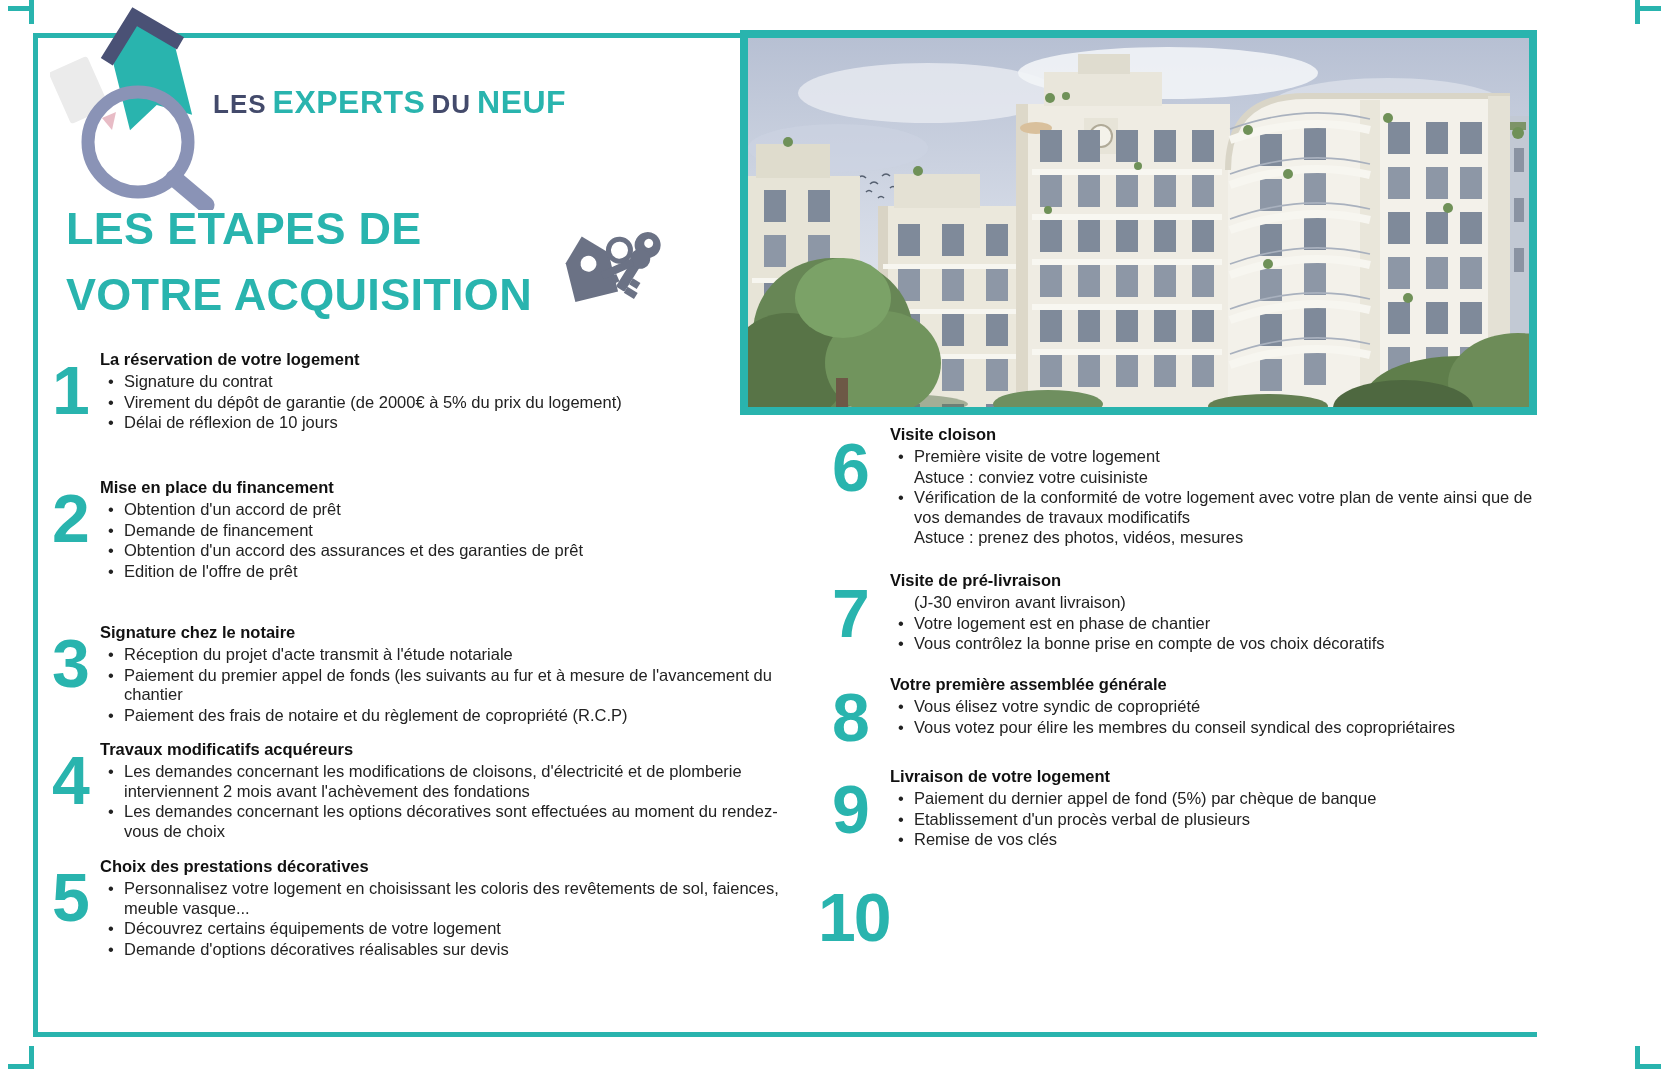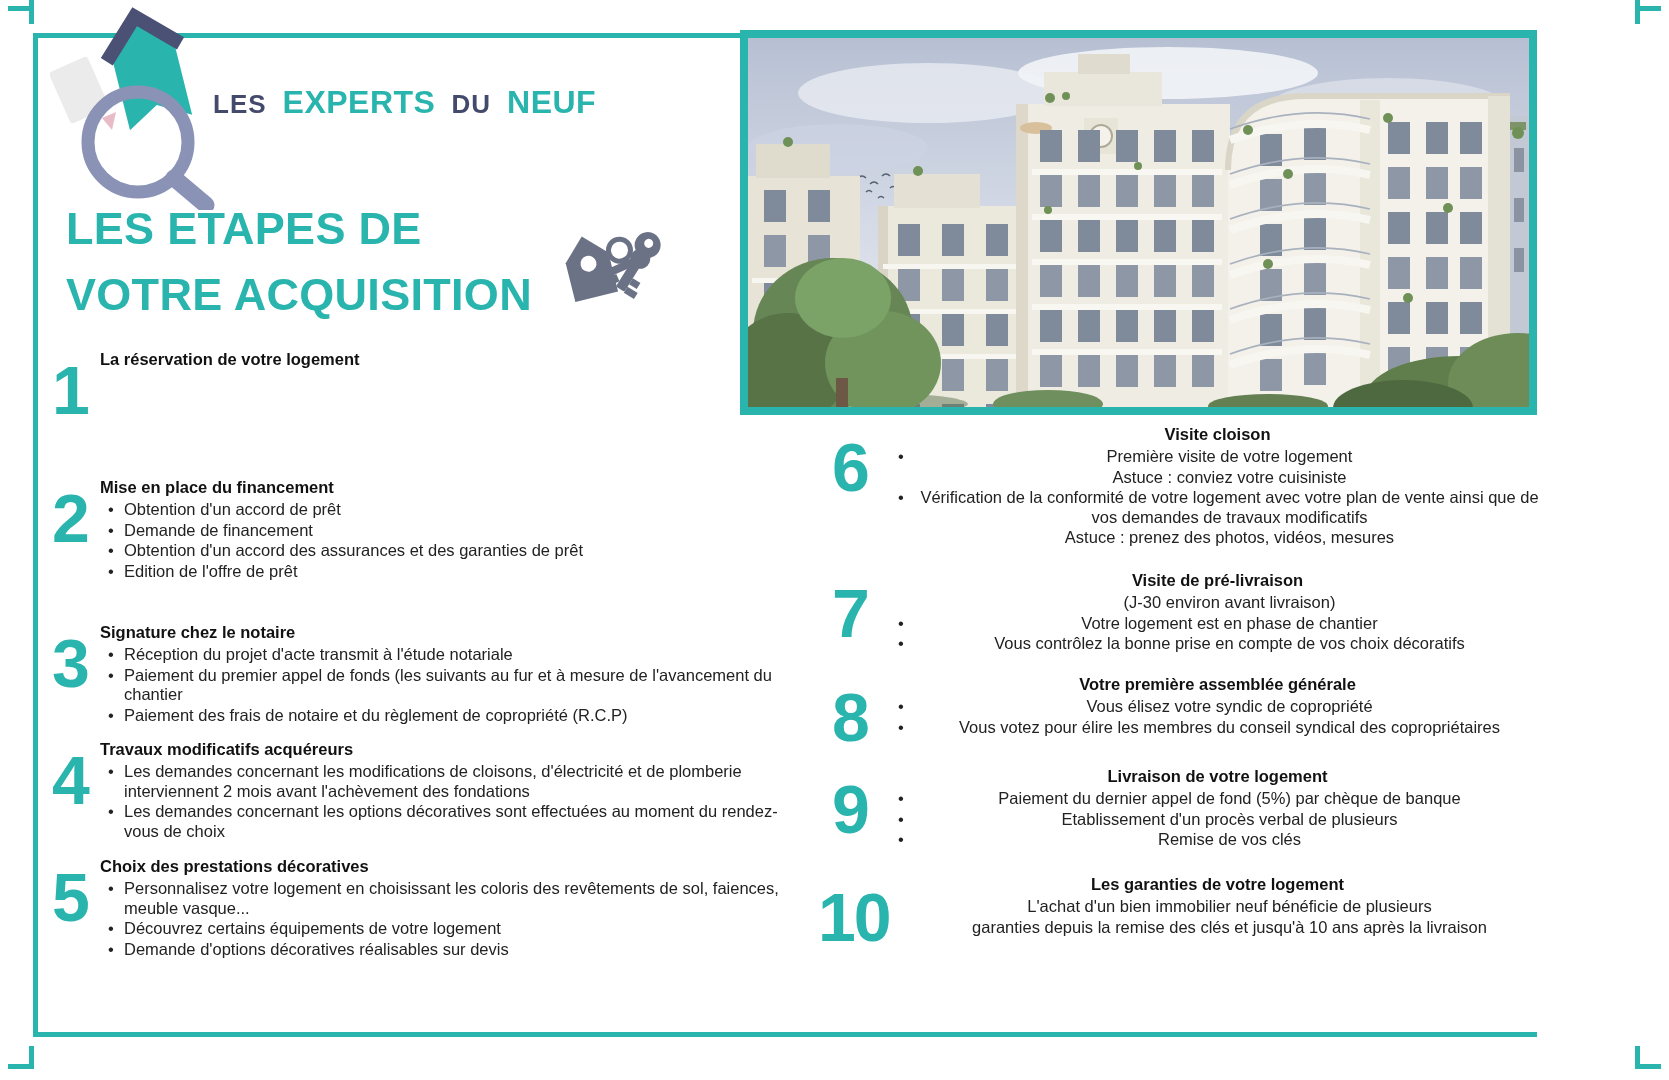--- a/index.html
+++ b/index.html
@@ -18,21 +18,21 @@
   
   .corner i{position:absolute;background:var(--teal);display:block;}
   
   .frame{position:absolute;background:var(--teal);}
   .frame-top{left:33px;top:33px;width:1504px;height:5px;}
   .frame-left{left:33px;top:33px;width:5px;height:1004px;}
   .frame-bottom{left:33px;top:1032px;width:1504px;height:5px;}
   
   .logo-svg{position:absolute;left:50px;top:0;width:170px;height:210px;z-index:3;}
   .logo-text{
-    position:absolute;left:213px;top:84px;display:flex;align-items:baseline;gap:16px;z-index:3;
+    position:absolute;left:213px;top:84px;display:flex;align-items:baseline;gap:6px;z-index:3;
     white-space:nowrap;
   }
   .lt-small{font-size:26px;font-weight:700;color:var(--navy);letter-spacing:1px;}
   .lt-big{font-size:32px;font-weight:700;color:var(--teal);letter-spacing:0.5px;}
   
   .title{position:absolute;left:64px;top:194px;margin:2px;z-index:2;}
   .title div{font-size:45px;line-height:66px;font-weight:800;color:var(--teal);letter-spacing:0.3px;}
   .keys-svg{position:absolute;left:556px;top:220px;width:120px;height:102px;transform:rotate(4deg);}
   
   .photo{
@@ -54,21 +54,21 @@
   .col-right .step:nth-child(2){top:570px;}
   .col-right .step:nth-child(3){top:674px;}
   .col-right .step:nth-child(4){top:766px;}
   .col-right .step:nth-child(5){top:874px;}
   .num{
     position:absolute;left:0;top:10px;width:52px;text-align:center;
     font-weight:800;font-size:68px;line-height:62px;color:var(--teal);letter-spacing:-2px;
   }
   .col-right .num{width:64px;top:12px;}
   .content{margin-left:56px;width:706px;}
-  .col-right .content{margin-left:72px;width:655px;text-align:center;}
+  .col-right .content{margin-left:72px;width:655px;}
   .step-title{font-size:16.5px;line-height:20px;font-weight:700;color:var(--title-text);margin-bottom:3px;}
   .item{position:relative;font-size:16.5px;line-height:19.5px;color:var(--body-text);padding-left:24px;margin:0 0 1px 0;}
   .item.bulleted::before{content:"\2022";position:absolute;left:8px;top:0;color:var(--body-text);}
 </style>
 </head>
 <body>
 
 <div class="canvas">
 
   <div class="corner">
@@ -254,20 +254,25 @@
       <ellipse cx="770" cy="345" rx="70" ry="50" fill="#6d8c58"></ellipse>
       <ellipse cx="655" cy="370" rx="70" ry="28" fill="#4e6840"></ellipse>
     </svg>
   </div>
 
   <div class="col col-left">
   <div class="step">
     <div class="num">1</div>
     <div class="content">
       <div class="step-title">La réservation de votre logement</div>
+      <div class="items">
+            <div class="item bulleted">Signature du contrat</div>
+            <div class="item bulleted">Virement du dépôt de garantie (de 2000€ à 5% du prix du logement)</div>
+            <div class="item bulleted">Délai de réflexion de 10 jours</div>
+          </div>
     </div>
   </div>
 
   <div class="step">
     <div class="num">2</div>
     <div class="content">
       <div class="step-title">Mise en place du financement</div>
       <div class="items">
             <div class="item bulleted">Obtention d'un accord de prêt</div>
             <div class="item bulleted">Demande de financement</div>
@@ -356,23 +361,16 @@
       <div class="items">
             <div class="item bulleted">Paiement du dernier appel de fond (5%) par chèque de banque</div>
             <div class="item bulleted">Etablissement d'un procès verbal de plusieurs</div>
             <div class="item bulleted">Remise de vos clés</div>
           </div>
     </div>
   </div>
 
   <div class="step">
     <div class="num">10</div>
-    <div class="content">
-      <div class="step-title">Les garanties de votre logement</div>
-      <div class="items">
-            <div class="item plain">L'achat d'un bien immobilier neuf bénéficie de plusieurs</div>
-            <div class="item plain">garanties depuis la remise des clés et jusqu'à 10 ans après la livraison</div>
-          </div>
-    </div>
   </div>
 </div>
 
 </div>
 
 </body></html>

